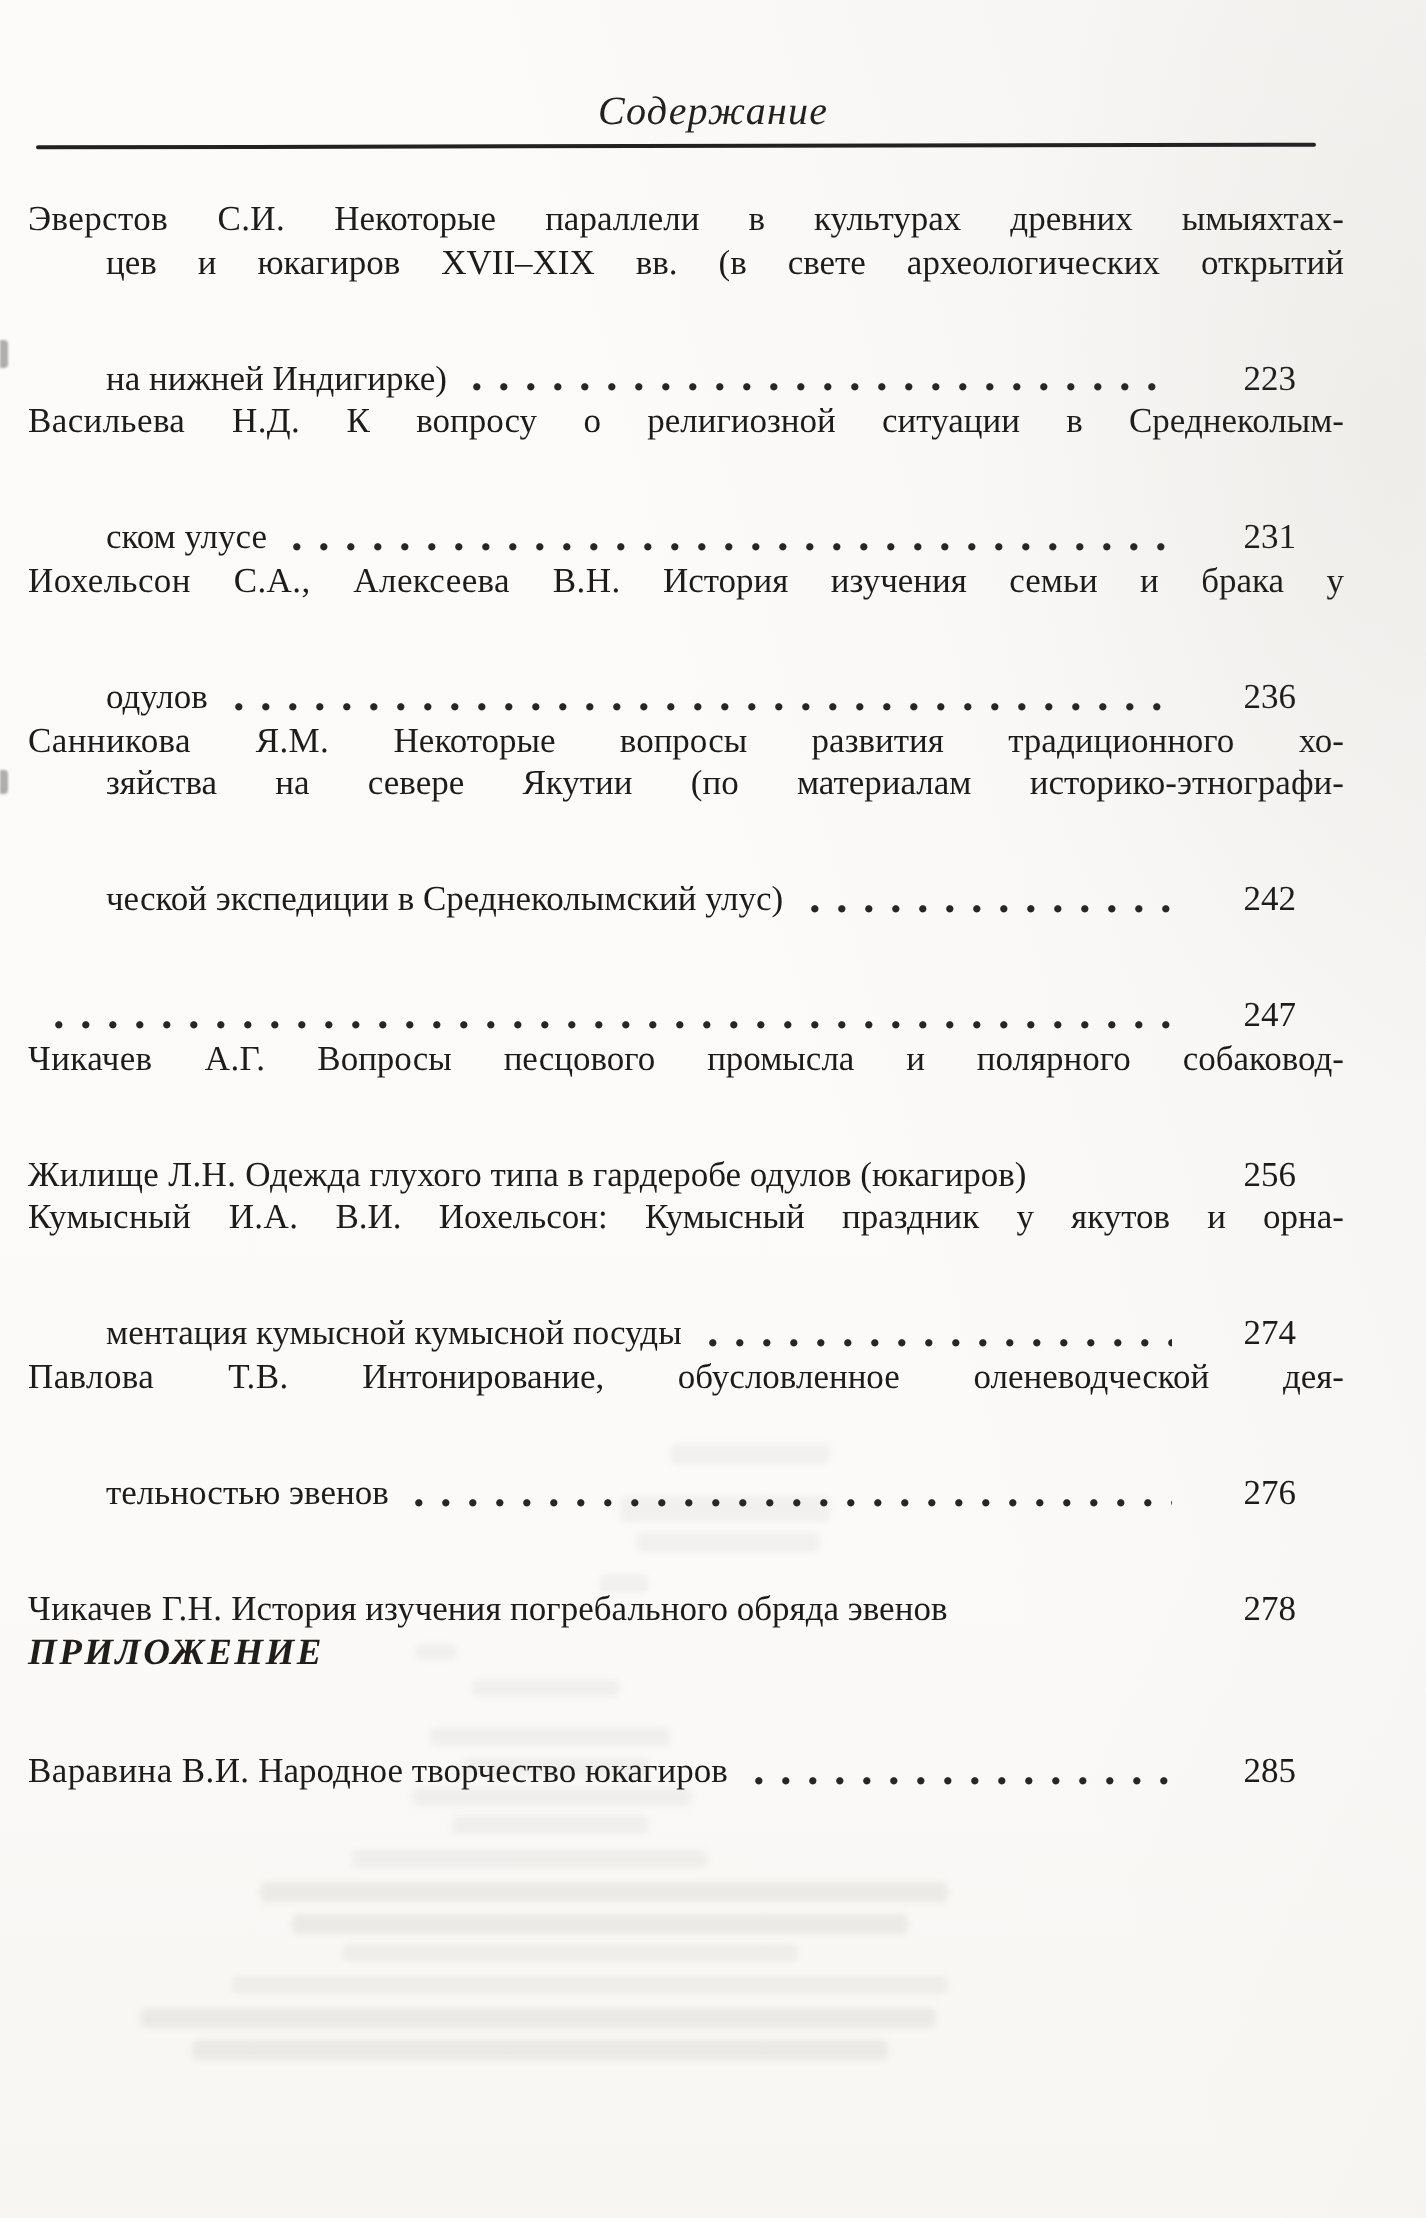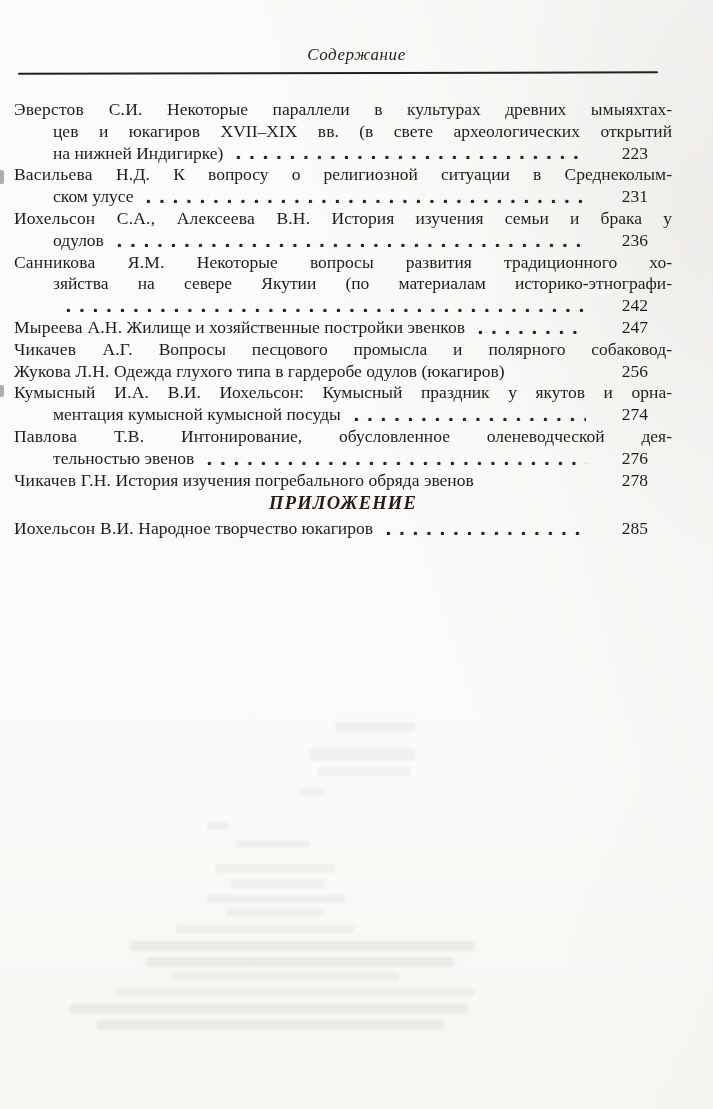--- a/index.html
+++ b/index.html
@@ -21,21 +21,21 @@
     position: absolute;
     inset: 0;
   }
   .running-head {
     position: absolute;
     top: 45px;
     left: 0;
     width: 100%;
     text-align: center;
     font-style: italic;
-    font-size: 17px;
+    font-size: 20px;
     letter-spacing: 0.6px;
     color: #24211e;
   }
   .head-rule {
     position: absolute;
     top: 72px;
     left: 18px;
     width: 640px;
     height: 2.2px;
     background: #212121;
@@ -52,20 +52,21 @@
   }
   .toc-entry { margin: 0; }
   .toc-line { margin: 0; }
   .toc-line.justify {
     text-align: justify;
     text-align-last: justify;
   }
   .toc-line.flex-row {
     display: flex;
     align-items: center;
+    margin-top: 36px;
   }
   .toc-line.indent { padding-left: 39px; }
   .flex-row .txt { white-space: nowrap; }
   .author { font-weight: normal; letter-spacing: 0.2px; }
   .leader {
     flex: 1 1 0;
     min-width: 0;
     align-self: flex-end;
     height: 5px;
     margin: 0 26px 4px 13px;
@@ -78,21 +79,20 @@
     background: none;
     margin-left: 0;
   }
   .page-num {
     flex: 0 0 auto;
     width: 36px;
     margin-right: 24px;
     text-align: right;
   }
   .section-heading {
-    text-align: center;
     font-weight: bold;
     font-style: italic;
     font-size: 18.5px;
     letter-spacing: 1.2px;
     margin: 2px 0 3px 0;
     color: #201d1a;
   }
   
   .bleed { position: absolute; inset: 0; pointer-events: none; }
   .bleed .mk {
@@ -152,37 +152,37 @@
         <div class="toc-line indent flex-row">
           <span class="txt">одулов</span>
           <span class="leader"></span>
           <span class="page-num">236</span>
         </div>
       </div>
       <div class="toc-entry">
         <div class="toc-line justify"><span class="txt"><span class="author">Санникова Я.М.</span> Некоторые вопросы развития традиционного хо-</span></div>
         <div class="toc-line indent justify"><span class="txt">зяйства на севере Якутии (по материалам историко-этнографи-</span></div>
         <div class="toc-line indent flex-row">
+          <span class="txt">ческой экспедиции в Среднеколымский улус)</span>
           <span class="leader"></span>
           <span class="page-num">242</span>
         </div>
       </div>
       <div class="toc-entry">
         <div class="toc-line flex-row">
-          <span class="txt"><span class="author">Мыреева А.Н.</span> Жилище и хозяйственные постройки эвенков</span>
           <span class="leader"></span>
           <span class="page-num">247</span>
         </div>
       </div>
       <div class="toc-entry">
         <div class="toc-line justify"><span class="txt"><span class="author">Чикачев А.Г.</span> Вопросы песцового промысла и полярного собаковод-</span></div>
       </div>
       <div class="toc-entry">
         <div class="toc-line flex-row">
-          <span class="txt"><span class="author">Жукова Л.Н.</span> Одежда глухого типа в гардеробе одулов (юкагиров)</span>
+          <span class="txt"><span class="author">Жилище Л.Н.</span> Одежда глухого типа в гардеробе одулов (юкагиров)</span>
           <span class="leader no-dots"></span>
           <span class="page-num">256</span>
         </div>
       </div>
       <div class="toc-entry">
         <div class="toc-line justify"><span class="txt"><span class="author">Кумысный И.А.</span> В.И. Иохельсон: Кумысный праздник у якутов и орна-</span></div>
         <div class="toc-line indent flex-row">
           <span class="txt">ментация кумысной кумысной посуды</span>
           <span class="leader"></span>
           <span class="page-num">274</span>
@@ -199,21 +199,21 @@
       <div class="toc-entry">
         <div class="toc-line flex-row">
           <span class="txt"><span class="author">Чикачев Г.Н.</span> История изучения погребального обряда эвенов</span>
           <span class="leader no-dots"></span>
           <span class="page-num">278</span>
         </div>
       </div>
       <div class="section-heading">ПРИЛОЖЕНИЕ</div>
       <div class="toc-entry">
         <div class="toc-line flex-row">
-          <span class="txt"><span class="author">Иохельсон В.И.</span> Народное творчество юкагиров</span>
+          <span class="txt"><span class="author">Варавина В.И.</span> Народное творчество юкагиров</span>
           <span class="leader"></span>
           <span class="page-num">285</span>
         </div>
       </div>
     </div>
 
   <div class="corner-smudge"></div>
 
   <div class="bleed">
     <div class="mk" style="left:335px; top:722px; width:80px;  height:10px;"></div>

